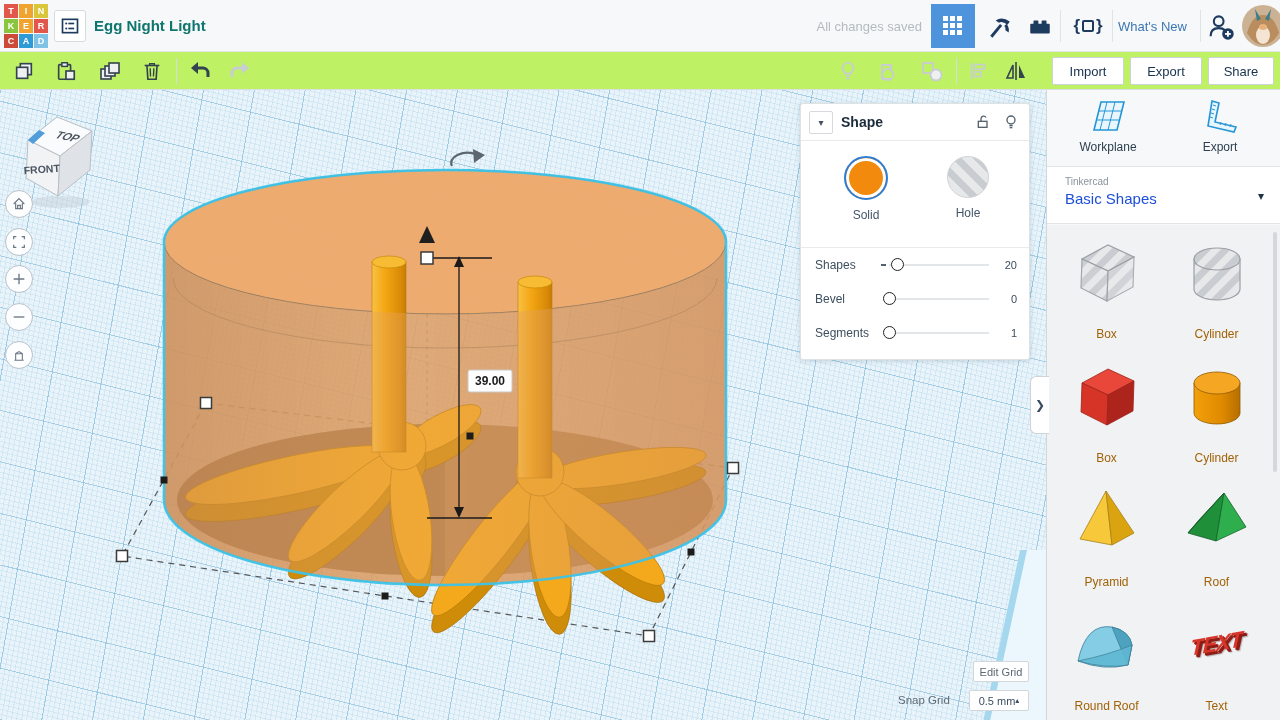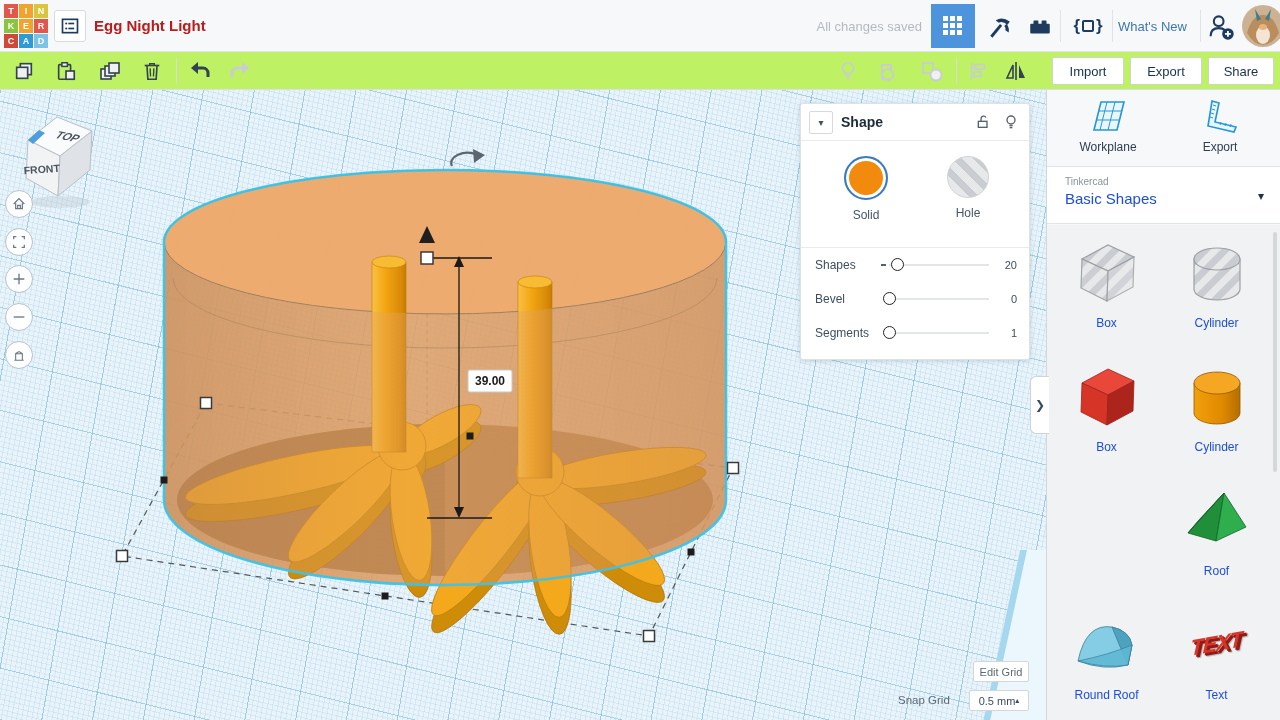--- a/index.html
+++ b/index.html
@@ -9,21 +9,21 @@
   #app { position:relative; width:1280px; height:720px; overflow:hidden; }
 
   
   #navbar { position:absolute; left:0; top:0; width:1280px; height:52px; background:#f7f8f9; border-bottom:1px solid #e2e5e8; z-index:40; }
   #logo { left:4px; top:4px; width:44px; height:44px; display:grid; grid-template-columns:repeat(3,14px); grid-template-rows:repeat(3,14px); gap:1px; }
   #logo span { display:flex; align-items:center; justify-content:center; color:#fff; font-size:9px; font-weight:bold; }
   .lg0{background:#e2574c}.lg1{background:#f0a32f}.lg2{background:#d9c63b}
   .lg3{background:#8bc53f}.lg4{background:#f0a32f}.lg5{background:#e2574c}
   .lg6{background:#cd4a38}.lg7{background:#2f9bd6}.lg8{background:#7ec3e6}
   #designs-btn { left:54px; top:10px; width:32px; height:32px; background:#fff; border:1px solid #d8dbde; border-radius:3px; display:flex; align-items:center; justify-content:center; cursor:pointer; }
-  #doc-title { left:94px; top:17px; font-size:15px; font-weight:700; color:#b91c1c; }
+  #doc-title { left:94px; top:17px; font-size:15px; font-weight:700; color:#0f766e; }
   #autosave { top:19px; right:358px; font-size:13px; color:#b3bac2; }
   #grid-btn { left:931px; top:4px; width:44px; height:44px; background:#4e94dd; display:flex; align-items:center; justify-content:center; cursor:pointer; }
   .nav-icon-btn { top:10px; width:34px; height:34px; display:flex; align-items:center; justify-content:center; cursor:pointer; color:#1d3a5f; }
   .nvdiv { top:10px; width:1px; height:32px; background:#e0e3e6; }
   #whats-new { left:1118px; top:19px; font-size:13px; color:#3b76b5; cursor:pointer; }
   #braces { left:1066px; top:10px; width:44px; height:32px; display:flex; align-items:center; justify-content:center; gap:2px; color:#1d3a5f; font-weight:bold; font-size:17px; cursor:pointer; }
   #braces .sq { width:12px; height:12px; border:2px solid #1d3a5f; border-radius:2px; }
   #avatar { left:1242px; top:5px; width:42px; height:42px; border-radius:50%; overflow:hidden; cursor:pointer; }
 
   
@@ -76,21 +76,21 @@
   
   #sidebar { position:absolute; left:1046px; top:90px; width:234px; height:630px; background:#f7f8f9; border-left:1px solid #d4d7da; z-index:20; }
   .sb-tool { top:8px; width:110px; display:flex; flex-direction:column; align-items:center; cursor:pointer; }
   .sb-tool-label { margin-top:6px; font-size:12px; color:#2c3e50; }
   #sb-library { position:absolute; left:0; top:76px; width:233px; height:58px; background:#fff; border-top:1px solid #e2e5e8; border-bottom:1px solid #e2e5e8; cursor:pointer; }
   #sb-kicker { left:18px; top:9px; font-size:10px; color:#8a939c; }
   #sb-libname { left:18px; top:23px; font-size:15px; color:#1d4ed8; }
   #sb-libchev { right:16px; top:22px; font-size:12px; color:#1d3348; }
   #sb-shapes { position:absolute; left:0; top:135px; width:233px; height:495px; background:#f1f2f4; }
   .shape-item { width:107px; display:flex; flex-direction:column; align-items:center; cursor:pointer; }
-  .shape-label { margin-top:5px; font-size:12px; color:#1d4ed8; }
+  .shape-label { margin-top:16px; font-size:12px; color:#a16207; }
   #collapse-tab { position:absolute; left:1030px; top:376px; width:19px; height:58px; background:#fff; border:1px solid #cfd4d8; border-right:none; border-radius:6px 0 0 6px; display:flex; align-items:center; justify-content:center; font-size:12px; color:#394a5b; cursor:pointer; z-index:25; }
   #sb-scrollbar { position:absolute; left:1273px; top:232px; width:4px; height:240px; background:#d5d8db; border-radius:2px; z-index:26; cursor:pointer; }
 
   .text3d { font-size:22px; font-weight:bold; font-style:italic; color:#d8352a;
     transform:rotate(-10deg) skewX(-12deg); text-shadow:2px 2px 0 #8f1d16, 3px 3px 0 #8f1d16, 4px 4px 1px rgba(0,0,0,.25); letter-spacing:-1px; }
 </style>
 </head>
 <body>
 
 <div id="app">
@@ -533,20 +533,27 @@
                 <stop offset="0.6" stop-color="#e08a00"></stop>
                 <stop offset="1" stop-color="#b56e00"></stop>
               </linearGradient>
             </defs>
           <path d="M16,26 L16,56 A23,11 0 0 0 62,56 L62,26 Z" fill="url(#ocyl)" stroke="#8f5c04" stroke-width="0.8"></path>
           <ellipse cx="39" cy="26" rx="23" ry="11" fill="#f5a623" stroke="#8f5c04" stroke-width="0.8"></ellipse>
         </svg>
         <div class="shape-label">Cylinder</div>
       </div>
 
+      <div class="abs shape-item" style="left:6px; top:256px;">
+        <svg width="78" height="78" viewBox="0 0 78 78">
+          <polygon points="38,10 12,58 44,64" fill="#f7c839" stroke="#a8821a" stroke-width="0.8"></polygon>
+          <polygon points="38,10 44,64 66,52" fill="#d9a410" stroke="#a8821a" stroke-width="0.8"></polygon>
+        </svg>
+        <div class="shape-label">Pyramid</div>
+      </div>
       <div class="abs shape-item" style="left:116px; top:256px;">
         <svg width="78" height="78" viewBox="0 0 78 78">
           <polygon points="46,12 10,52 38,60" fill="#1f8f3a" stroke="#14632a" stroke-width="0.8"></polygon>
           <polygon points="46,12 38,60 68,46" fill="#2fae4e" stroke="#14632a" stroke-width="0.8"></polygon>
           <polygon points="46,12 20,40 10,52" fill="#177a2f" stroke="#14632a" stroke-width="0.8"></polygon>
         </svg>
         <div class="shape-label">Roof</div>
       </div>
 
       <div class="abs shape-item" style="left:6px; top:380px;">

